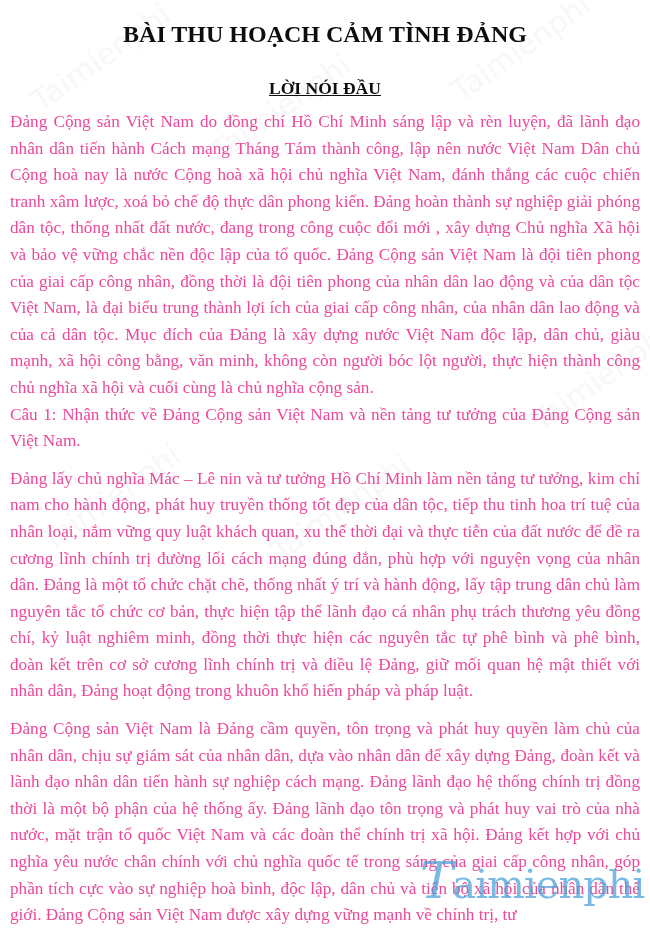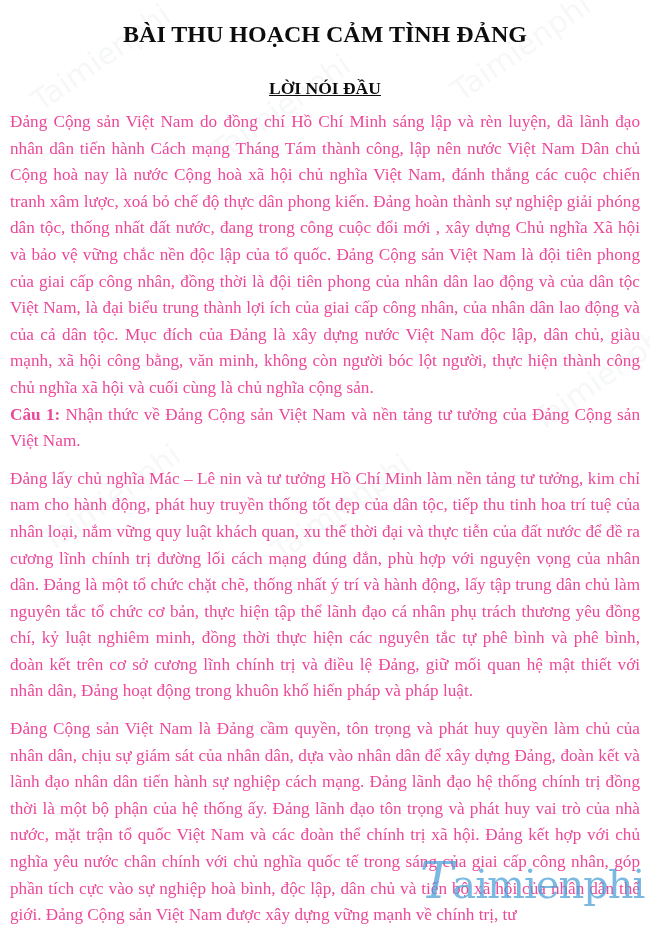--- a/index.html
+++ b/index.html
@@ -53,21 +53,21 @@
       font-size: 17.2px;
       line-height: 26.6px;
       text-align: justify;
       margin: 0;
       color: #ec4899;
       word-spacing: 0px;
     }
     .p-preface { margin-top: 4px; }
     .q1 { margin-top: 0px; }
     .p-gap { margin-top: 11px; }
-    .q-label { font-weight: bold; }
+    .q-label { font-weight: normal; }
     .watermark-corner {
       position: absolute;
       left: 420px;
       top: 852px;
       font-family: "DejaVu Serif", serif;
       font-size: 40px;
       color: rgba(70, 160, 215, 0.72);
       letter-spacing: -1px;
       pointer-events: none;
       white-space: nowrap;

